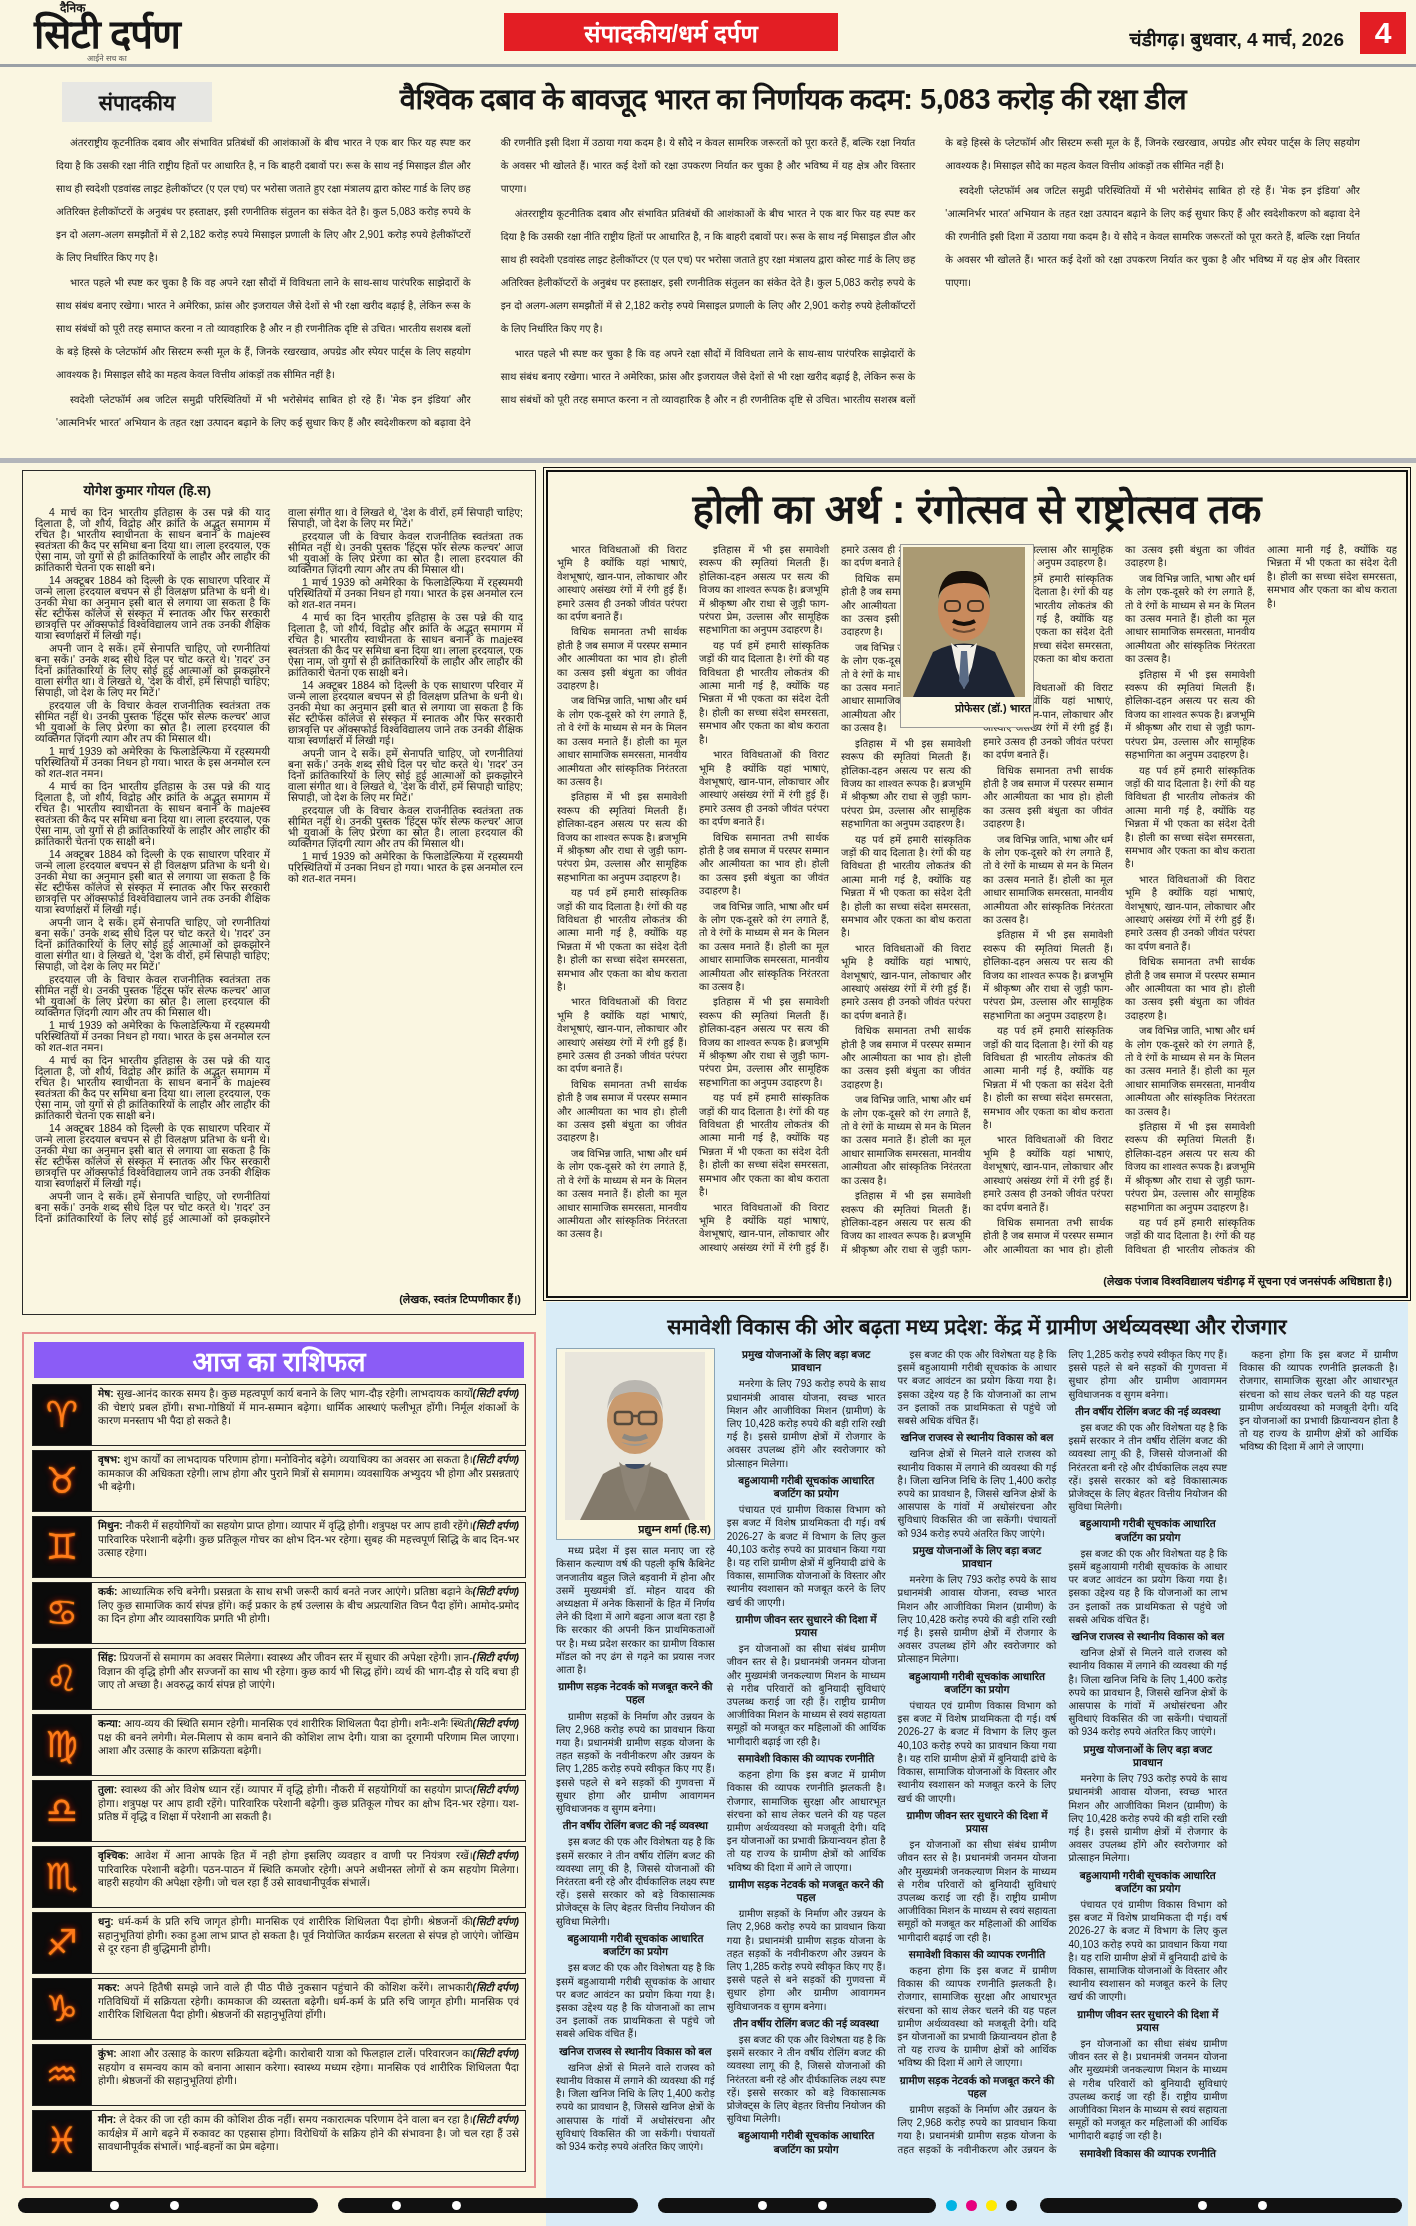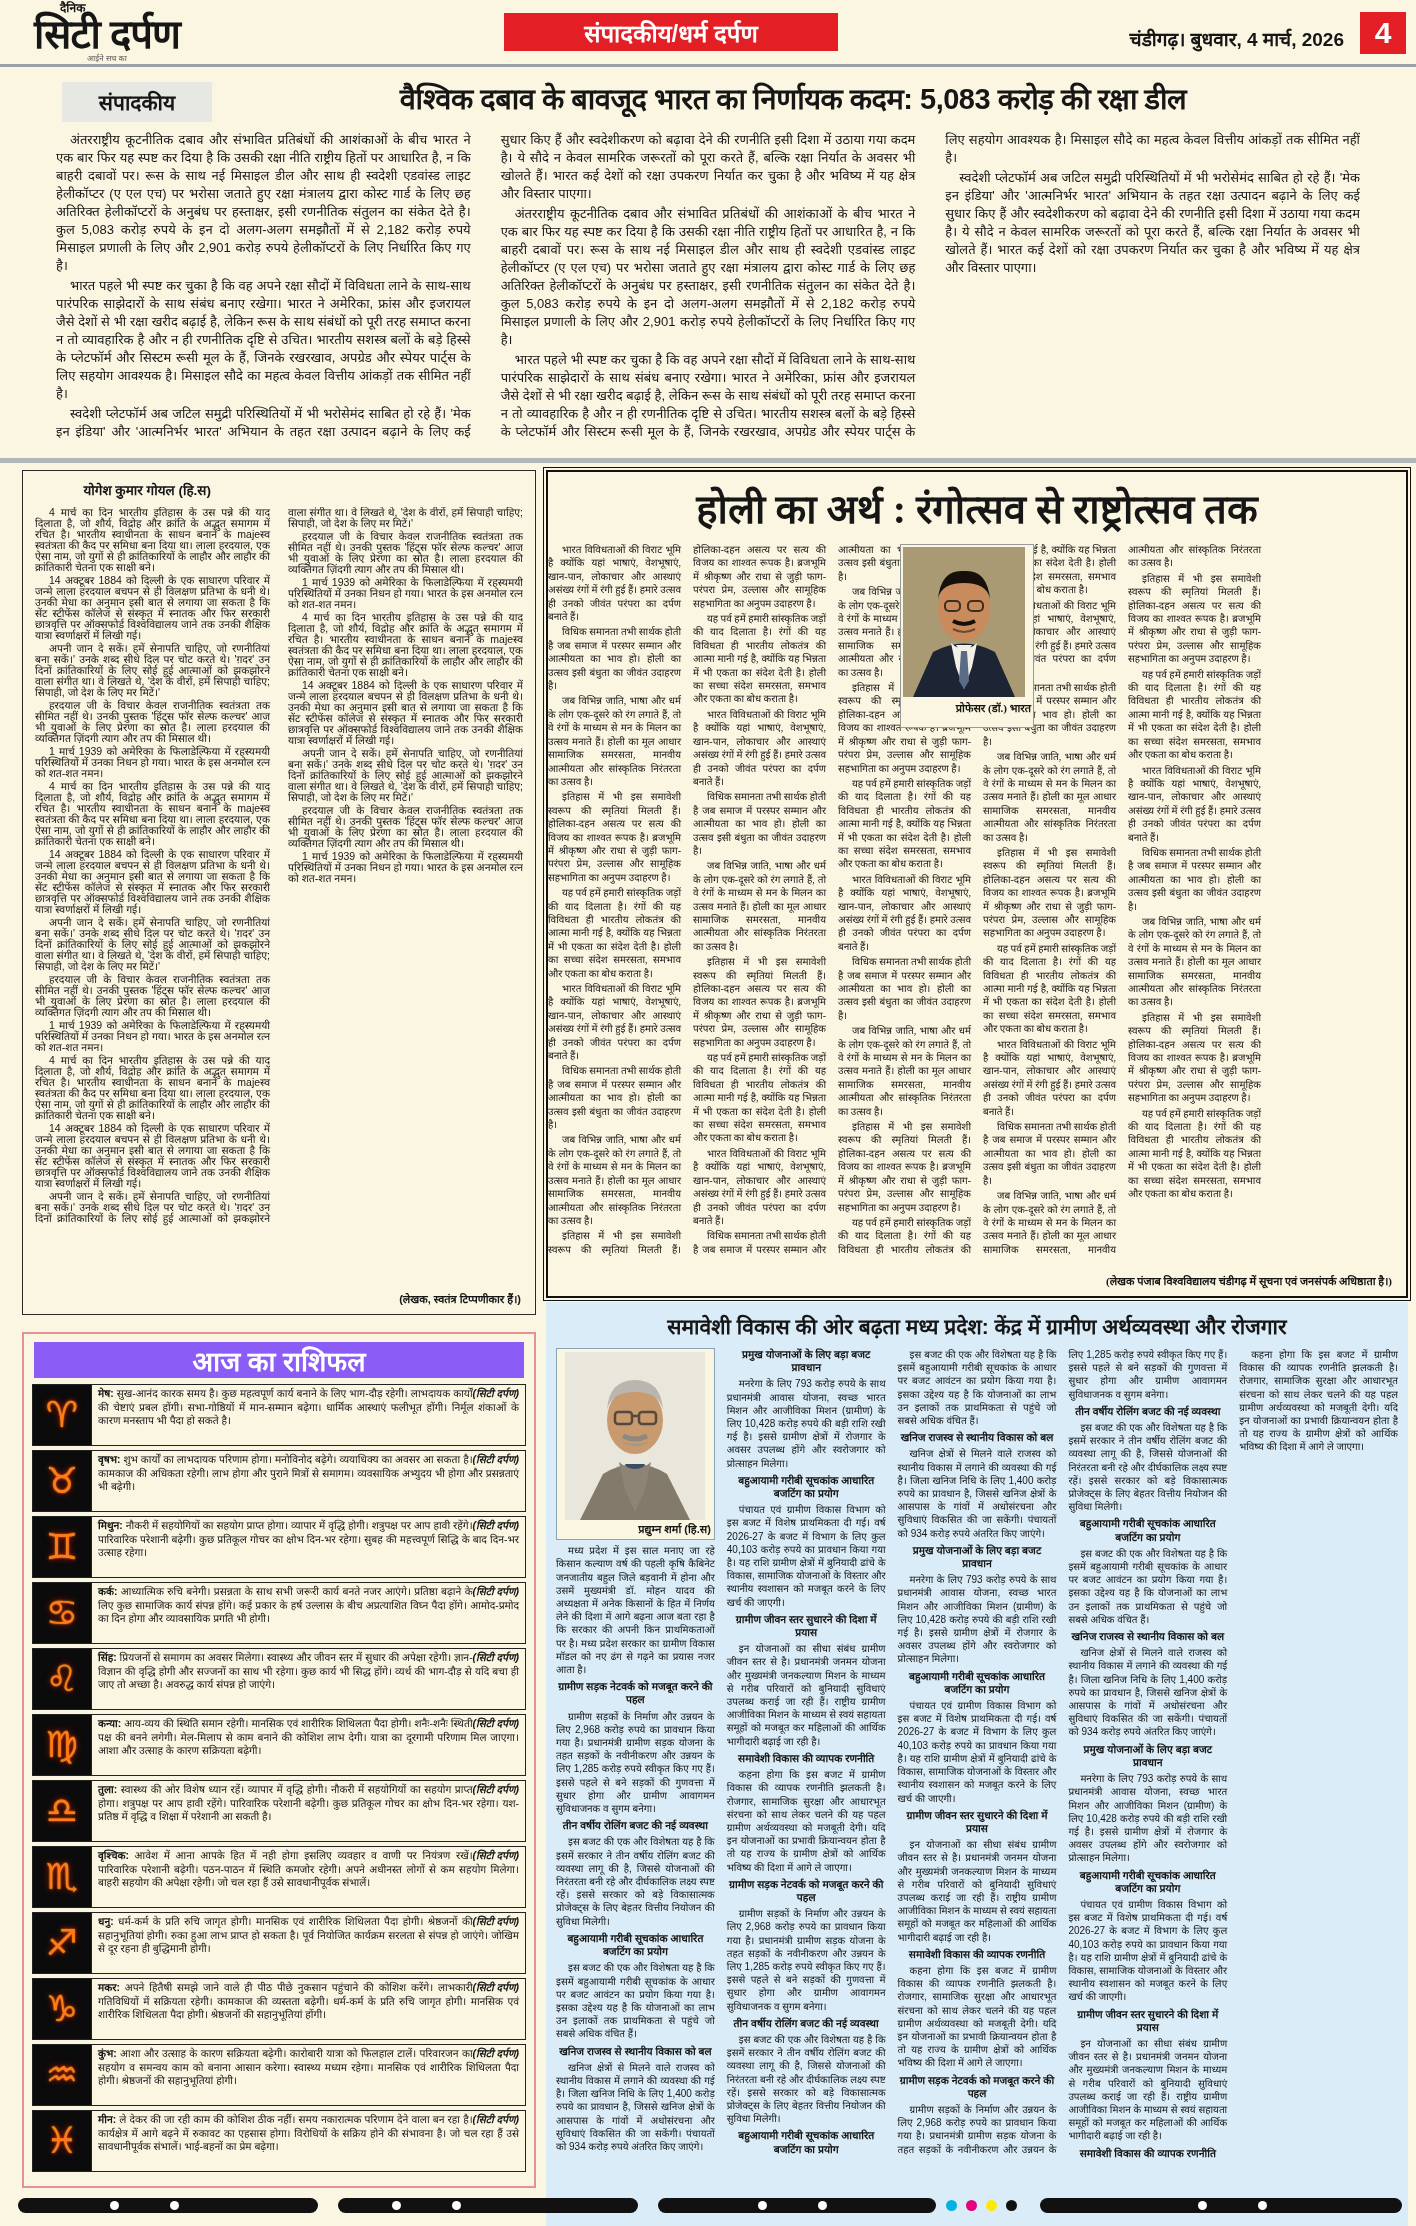--- a/index.html
+++ b/index.html
@@ -32,36 +32,36 @@
     position:absolute;left:6px;top:10px;width:150px;height:40px;background:#e7e7e3;
     display:flex;align-items:center;justify-content:center;font-size:21px;font-weight:bold;
   }
   .ed-head{
     margin:6px 0 10px 170px;text-align:center;font-size:29px;font-weight:900;
     white-space:nowrap;overflow:hidden;letter-spacing:-0.5px;
   }
   .ed-body{
     height:318px;overflow:hidden;margin-top:14px;
     column-count:3;column-gap:30px;column-fill:auto;
-    font-size:13px;line-height:18px;text-align:justify;
+    font-size:10px;line-height:23px;text-align:justify;
   }
   .ed-body p,.art-body p{margin:0 0 2px 0;text-indent:14px;}
 
   .bigrule{position:absolute;top:458px;left:0;width:1416px;height:5px;background:#b2b5ba;}
 
   
   .boxed{position:absolute;background:#faf6e1;}
   .hardayal{top:470px;left:22px;width:514px;height:845px;border:1px solid #2a2a2a;padding:8px 12px;box-sizing:border-box;}
   .hard-head{text-align:center;font-size:21px;font-weight:900;white-space:nowrap;overflow:hidden;margin:2px 0 6px 0;}
   .hard-byline{width:46%;text-align:center;font-size:13.5px;font-weight:bold;margin:2px 0 8px 0;}
   .hard-body{height:735px;overflow:hidden;column-count:2;column-gap:18px;column-fill:auto;
     font-size:10.5px;line-height:11px;text-align:justify;}
   .credit{position:absolute;right:14px;bottom:8px;font-size:11px;font-weight:bold;background:#faf6e1;padding-left:6px;}
 
-  .holi{top:470px;left:546px;width:862px;height:828px;border:2px solid #111;outline:1px solid #111;outline-offset:2px;padding:6px 0;box-sizing:border-box;font-family:Liberation Serif, serif;}
+  .holi{top:470px;left:546px;width:862px;height:828px;border:2px solid #111;outline:1px solid #111;outline-offset:2px;padding:6px 9px;box-sizing:border-box;}
   .holi-head{text-align:center;font-size:40px;font-weight:900;white-space:nowrap;overflow:hidden;margin:2px 0 8px 0;}
   .holi-body{height:720px;overflow:hidden;column-count:6;column-gap:12px;column-fill:auto;
     font-size:10px;line-height:13.4px;text-align:justify;}
   .holi-photo{
     position:absolute;left:352px;top:72px;width:128px;height:178px;background:#faf6e1;
     padding:2px;border:1px solid #999;text-align:center;
   }
   .holi-photo svg{width:122px;height:150px;display:block;}
   .photo-cap{font-size:11px;font-weight:bold;margin-top:3px;text-align:right;}
 

